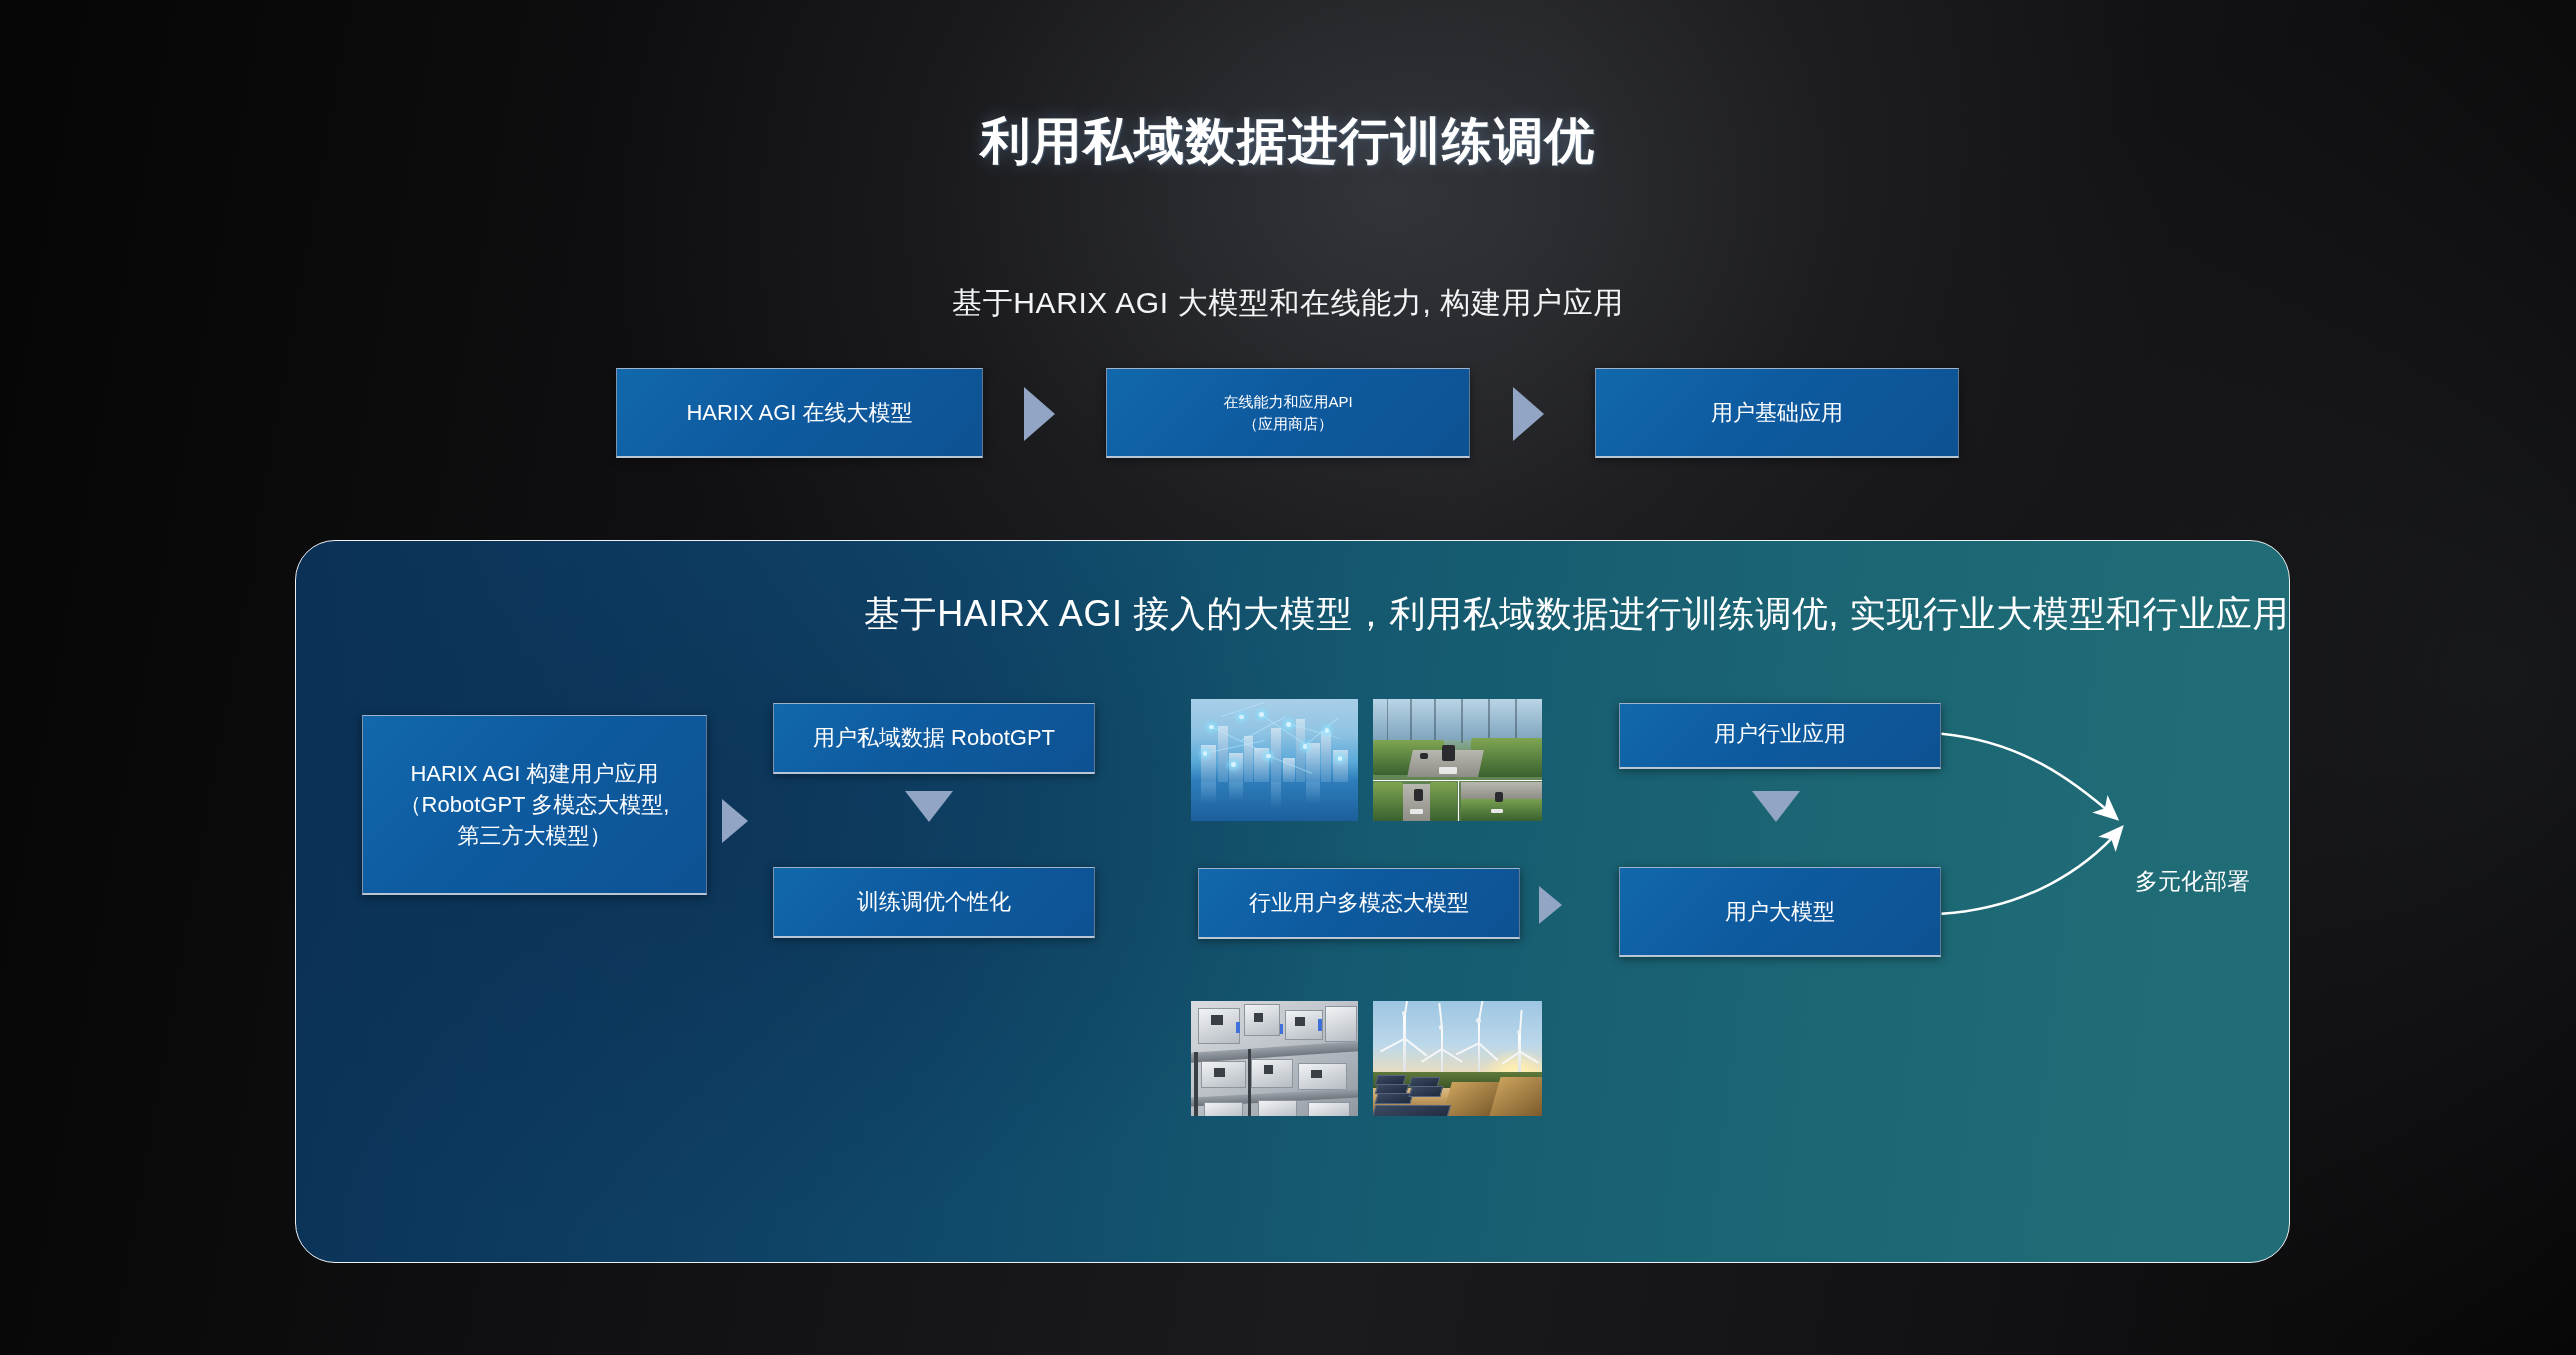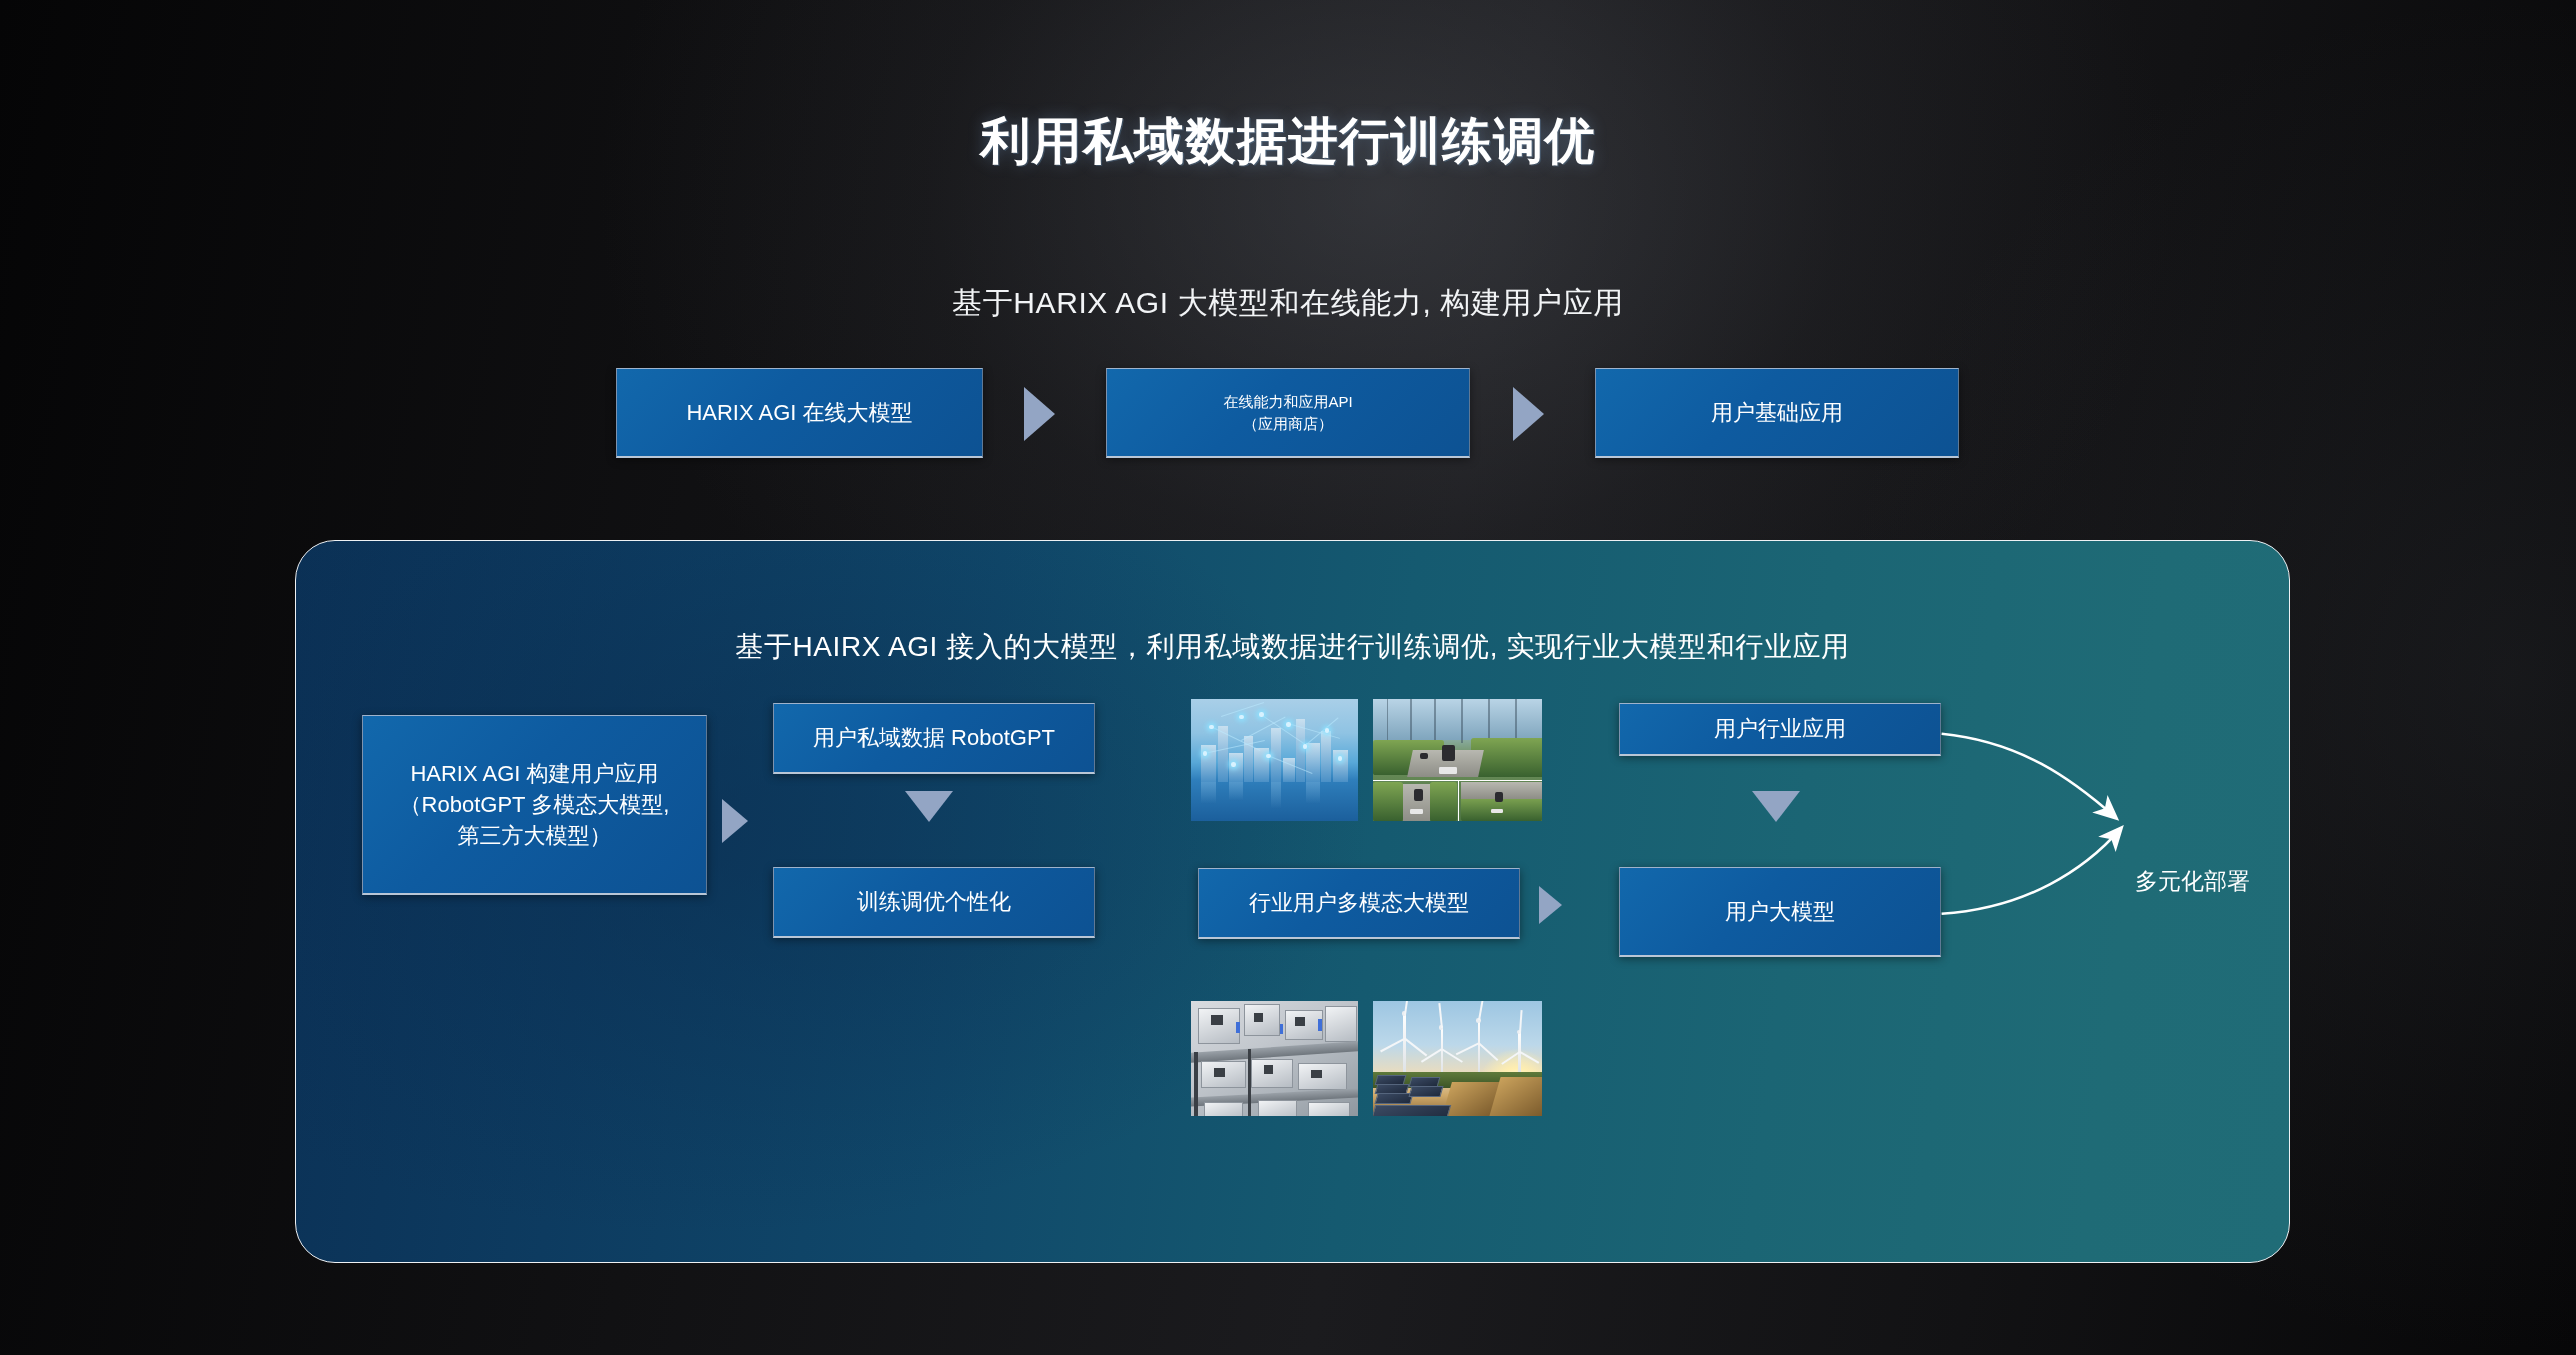--- a/index.html
+++ b/index.html
@@ -111,26 +111,25 @@
     inset: 0;
     background: radial-gradient(ellipse 966px 580px at 20% 40%, rgba(10,44,80,0.55) 0%, rgba(0,0,0,0) 70%);
     pointer-events: none;
   }
 
   .panel-header {
     position: absolute;
     top: 49px;
     left: 0;
     width: 100%;
-    text-align: center;
+    text-align: right;
     color: #ffffff;
-    font-size: 28px;
+    font-size: 36px;
     letter-spacing: 0.6px;
     z-index: 3;
-    margin-top: 38px;
   }
 
   
   .thumb {
     position: absolute;
     overflow: hidden;
     z-index: 3;
   }
   .img {
     position: absolute;
@@ -387,21 +386,21 @@
         <div class="panelrow" style="left:2%;  top:80%; width:20%; height:8%;"></div>
         <div class="panelrow" style="left:22%; top:66%; width:16%; height:7%;"></div>
         <div class="panelrow" style="left:22%; top:74%; width:18%; height:8%;"></div>
         <div class="panel-gold" style="left:44%; top:70%; width:30%; height:30%;"></div>
         <div class="panel-gold" style="left:72%; top:66%; width:32%; height:34%;"></div>
         <div class="panelrow" style="left:0%;  top:90%; width:44%; height:12%;"></div>
       </div>
 
     </div>
 
-    <div class="bbox" style="left:1323px; top:162px; width:322px; height:53px; font-size:22px; z-index:3;">
+    <div class="bbox" style="left:1323px; top:162px; width:322px; height:66px; font-size:22px; z-index:3;font-family:Liberation Mono, monospace;">
       <span>用户行业应用</span>
     </div>
 
     <div class="tri-down" style="left:1456px; top:250px; z-index:3; border-left-width:24.5px; border-right-width:24.5px; border-top-width:31px;"></div>
 
     <div class="bbox" style="left:1323px; top:326px; width:322px; height:90px; font-size:22px; z-index:3;">
       <span>用户大模型</span>
     </div>
 
     <svg id="curves" viewBox="0 0 3098 1122" preserveAspectRatio="none">

